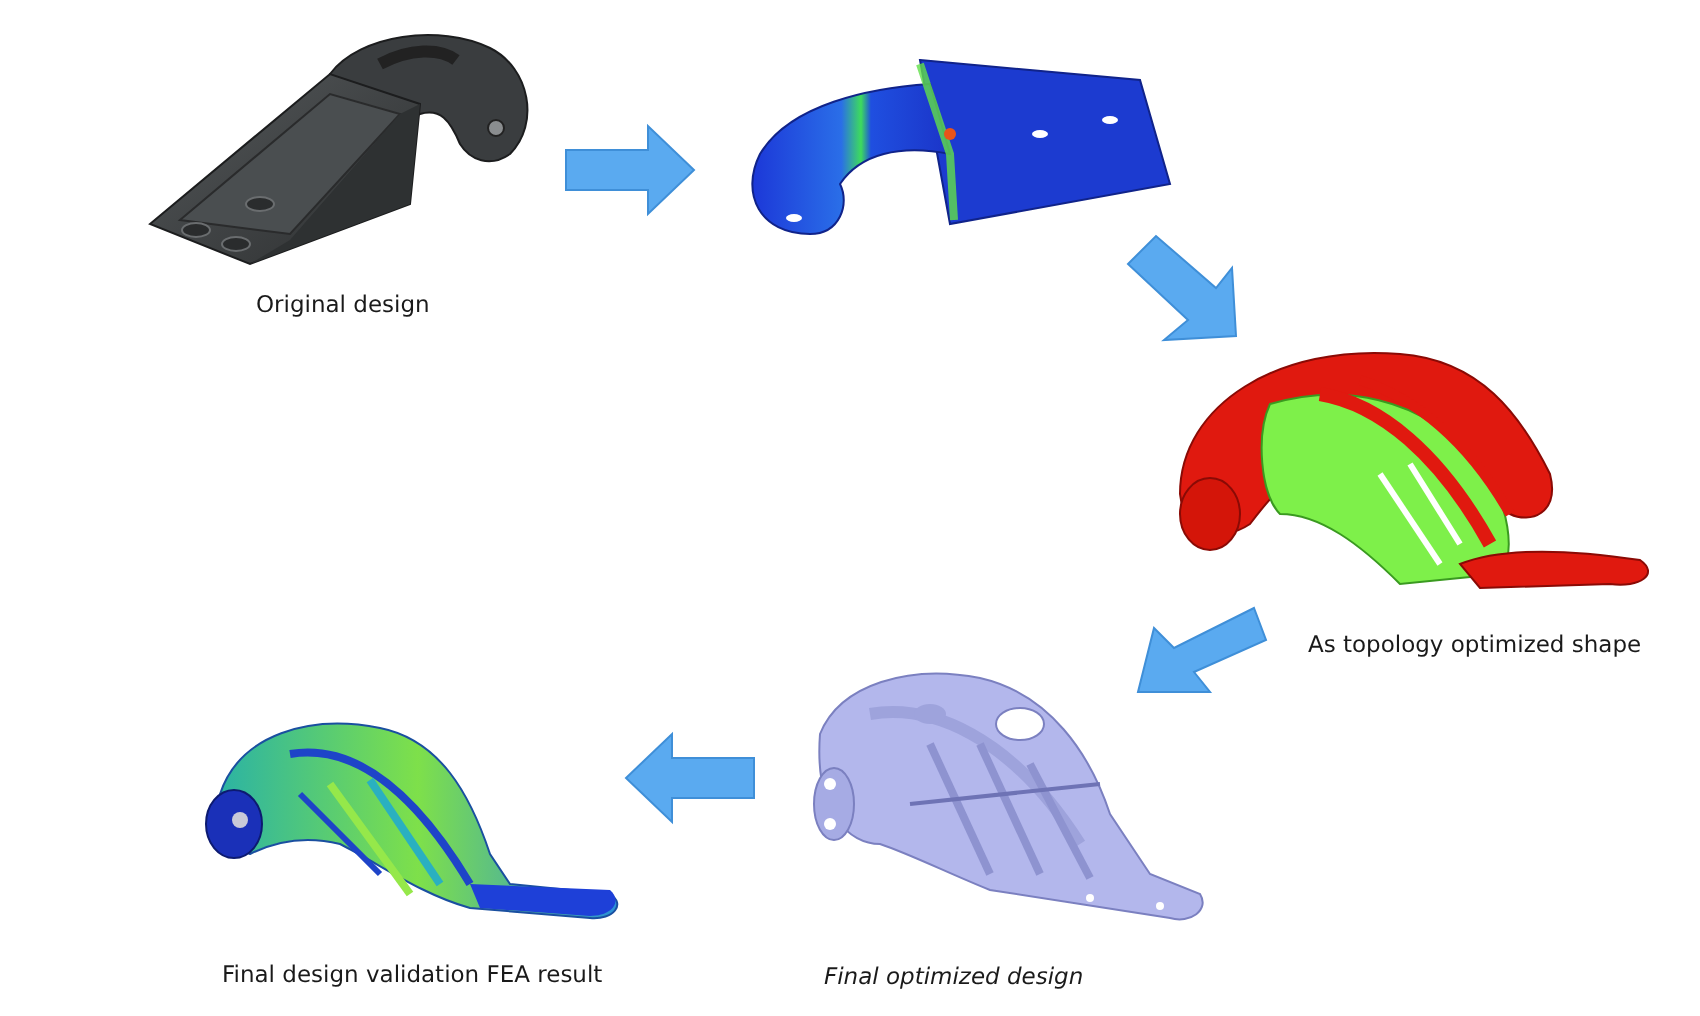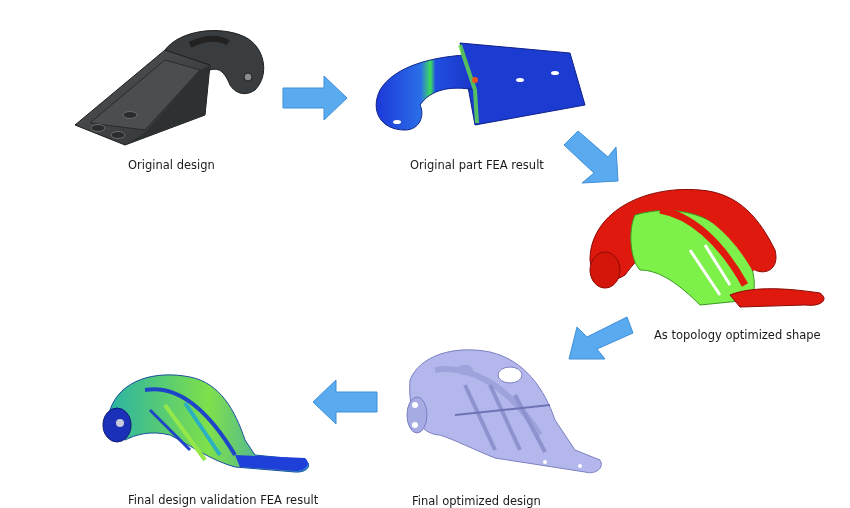--- a/index.html
+++ b/index.html
@@ -1,18 +1,18 @@
 <!DOCTYPE html>
 <html><head>
   <meta charset="utf-8">
   <style>
     html, body { margin: 0; padding: 0; background: #ffffff; }
     body { width: 850px; height: 508px; position: relative; overflow: hidden;
            font-family: "DejaVu Sans", "Liberation Sans", sans-serif; }
-    .stage { position: absolute; left: 0; top: 15px; width: 850px; height: 444px; }
+    .stage { position: absolute; left: 0; top: 2px; width: 850px; height: 444px; }
     .label { position: absolute; font-size: 11.5px; color: #1a1a1a; white-space: nowrap;
              font-family: "DejaVu Sans", "Liberation Sans", sans-serif; }
     .part { position: absolute; }
     .arrow { position: absolute; }
     svg { display: block; }
   </style>
 </head>
 <body>
 
 <div class="stage">
@@ -59,21 +59,20 @@
       </defs>
       <polygon points="95,8 205,18 220,70 110,90" fill="#1c3bd0" stroke="#10238a"></polygon>
       <path d="M100,20 C70,22 30,30 15,55 C5,75 15,95 40,95 C55,95 60,80 55,70 C65,55 85,50 110,55 Z" fill="url(#g2)" stroke="#10238a"></path>
       <path d="M95,10 L110,55 L112,88" stroke="#62e04a" stroke-width="4" fill="none" opacity="0.8"></path>
       <circle cx="110" cy="45" r="3" fill="#e8541a"></circle>
       <ellipse cx="155" cy="45" rx="4" ry="2" fill="#ffffff"></ellipse>
       <ellipse cx="190" cy="38" rx="4" ry="2" fill="#ffffff"></ellipse>
       <ellipse cx="32" cy="87" rx="4" ry="2" fill="#ffffff"></ellipse>
     </svg>
   </div>
-  <div class="label" style="left:410px; top:143px;">Original part FEA result</div>
 
   <div class="arrow" style="left:560px; top:110px;">
     <svg width="70" height="60" viewBox="0 0 70 60">
       <polygon points="4,20 18,6 48,32 56,22 58,56 22,58 34,48" fill="#5aaaf0" stroke="#3f8fd8" stroke-width="1"></polygon>
     </svg>
   </div>
 
   <div class="part" style="left:580px; top:160px; width:260px; height:145px;">
     <svg width="260" height="145" viewBox="0 0 260 145">
       <path d="M10,85 C10,40 60,10 120,15 C160,18 180,45 195,75 C200,95 185,100 175,95 C160,80 140,65 110,60 C80,58 60,80 45,100 C30,110 12,105 10,85 Z" fill="#e0190f" stroke="#8a0a05"></path>
@@ -104,21 +103,21 @@
       <path d="M60,75 L155,65" stroke="#6e73b5" stroke-width="2"></path>
       <ellipse cx="115" cy="35" rx="12" ry="8" fill="#ffffff" stroke="#7b80c0"></ellipse>
       <ellipse cx="70" cy="30" rx="8" ry="5" fill="#9ea3dc"></ellipse>
       <ellipse cx="22" cy="75" rx="10" ry="18" fill="#a6abe4" stroke="#7b80c0"></ellipse>
       <circle cx="20" cy="65" r="3" fill="#ffffff"></circle>
       <circle cx="20" cy="85" r="3" fill="#ffffff"></circle>
       <circle cx="150" cy="122" r="2" fill="#ffffff"></circle>
       <circle cx="185" cy="126" r="2" fill="#ffffff"></circle>
     </svg>
   </div>
-  <div class="label" style="left:412px; top:479px;">Final optimized design</div>
+  <div class="label" style="left:412px; top:479px;font-style:italic;">Final optimized design</div>
 
   <div class="arrow" style="left:310px; top:362px;">
     <svg width="70" height="50" viewBox="0 0 70 50">
       <polygon points="67,15 26,15 26,3 3,25 26,47 26,35 67,35" fill="#5aaaf0" stroke="#3f8fd8" stroke-width="1"></polygon>
     </svg>
   </div>
 
   <div class="part" style="left:95px; top:340px; width:225px; height:120px;">
     <svg width="225" height="120" viewBox="0 0 225 120">
       <defs>
@@ -131,15 +130,15 @@
       <path d="M15,55 C25,25 60,15 95,22 C125,28 140,55 150,85 L160,100 L210,105 C218,110 212,118 200,117 L140,112 C115,105 95,90 75,80 C55,75 40,80 30,85 C18,80 12,70 15,55 Z" fill="url(#g5)" stroke="#1a4fa0"></path>
       <path d="M50,35 C80,30 110,50 140,100" stroke="#1e44c8" stroke-width="4" fill="none"></path>
       <path d="M70,50 L110,105" stroke="#95e84a" stroke-width="4"></path>
       <path d="M90,48 L125,100" stroke="#2ab0c0" stroke-width="4"></path>
       <path d="M55,55 L95,95" stroke="#1e44c8" stroke-width="3"></path>
       <ellipse cx="22" cy="70" rx="14" ry="17" fill="#1a30b8" stroke="#0c1a70"></ellipse>
       <circle cx="25" cy="68" r="4" fill="#c9cad8"></circle>
       <path d="M140,100 L210,103 C216,108 212,116 200,116 L145,112 Z" fill="#1e40d8"></path>
     </svg>
   </div>
-  <div class="label" style="left:111px; top:478px;margin-left:17px;">Final design validation FEA result</div>
+  <div class="label" style="left:111px; top:478px;">Final design validation FEA result</div>
 
 </div>
 
 </body></html>

